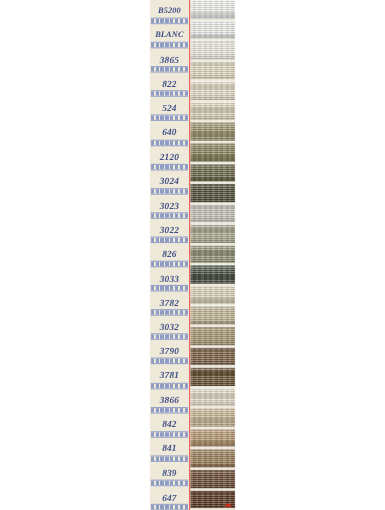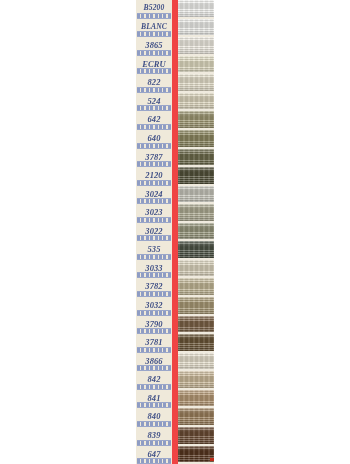--- a/index.html
+++ b/index.html
@@ -20,21 +20,21 @@
     flex-direction:row;
     overflow:hidden;
   }
   #label-col{
     width:36px;
     flex:0 0 36px;
     background:#efe9da;
     display:flex;
     flex-direction:column;
     position:relative;
-    border-right:6px solid #ef4444;
+    border-right:1px solid #ef4444;
   }
   #swatch-col{
     width:41px;
     flex:0 0 41px;
     display:flex;
     flex-direction:column;
     position:relative;
   }
   .lrow{
     flex:1 1 0;
@@ -142,61 +142,49 @@
       </div>
       <div class="lrow">
         <span class="code small">BLANC</span>
         <div class="sep"></div>
       </div>
       <div class="lrow">
         <span class="code">3865</span>
         <div class="sep"></div>
       </div>
       <div class="lrow">
-        <span class="code">ECRU</span>
-        <div class="sep"></div>
-      </div>
-      <div class="lrow">
         <span class="code">822</span>
         <div class="sep"></div>
       </div>
       <div class="lrow">
         <span class="code">524</span>
         <div class="sep"></div>
       </div>
       <div class="lrow">
-        <span class="code">642</span>
-        <div class="sep"></div>
-      </div>
-      <div class="lrow">
         <span class="code">640</span>
         <div class="sep"></div>
       </div>
       <div class="lrow">
-        <span class="code">3787</span>
-        <div class="sep"></div>
-      </div>
-      <div class="lrow">
         <span class="code">2120</span>
         <div class="sep"></div>
       </div>
       <div class="lrow">
         <span class="code">3024</span>
         <div class="sep"></div>
       </div>
       <div class="lrow">
         <span class="code">3023</span>
         <div class="sep"></div>
       </div>
       <div class="lrow">
         <span class="code">3022</span>
         <div class="sep"></div>
       </div>
       <div class="lrow">
-        <span class="code">535</span>
+        <span class="code">826</span>
         <div class="sep"></div>
       </div>
       <div class="lrow">
         <span class="code">3033</span>
         <div class="sep"></div>
       </div>
       <div class="lrow">
         <span class="code">3782</span>
         <div class="sep"></div>
       </div>
@@ -215,24 +203,20 @@
       <div class="lrow">
         <span class="code">3866</span>
         <div class="sep"></div>
       </div>
       <div class="lrow">
         <span class="code">842</span>
         <div class="sep"></div>
       </div>
       <div class="lrow">
         <span class="code">841</span>
-        <div class="sep"></div>
-      </div>
-      <div class="lrow">
-        <span class="code">840</span>
         <div class="sep"></div>
       </div>
       <div class="lrow">
         <span class="code">839</span>
         <div class="sep"></div>
       </div>
       <div class="lrow">
         <span class="code">647</span>
         <div class="sep"></div>
       </div>

